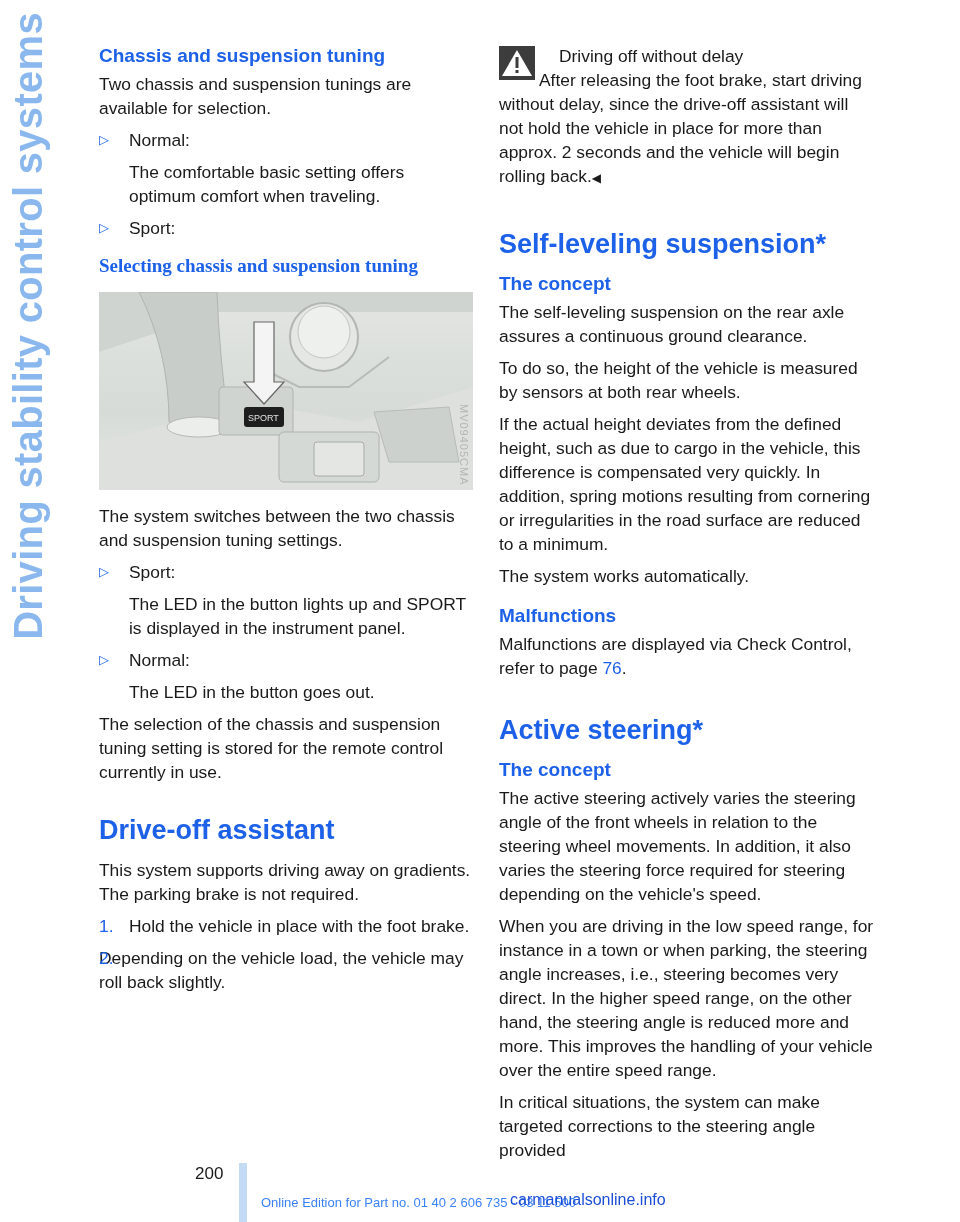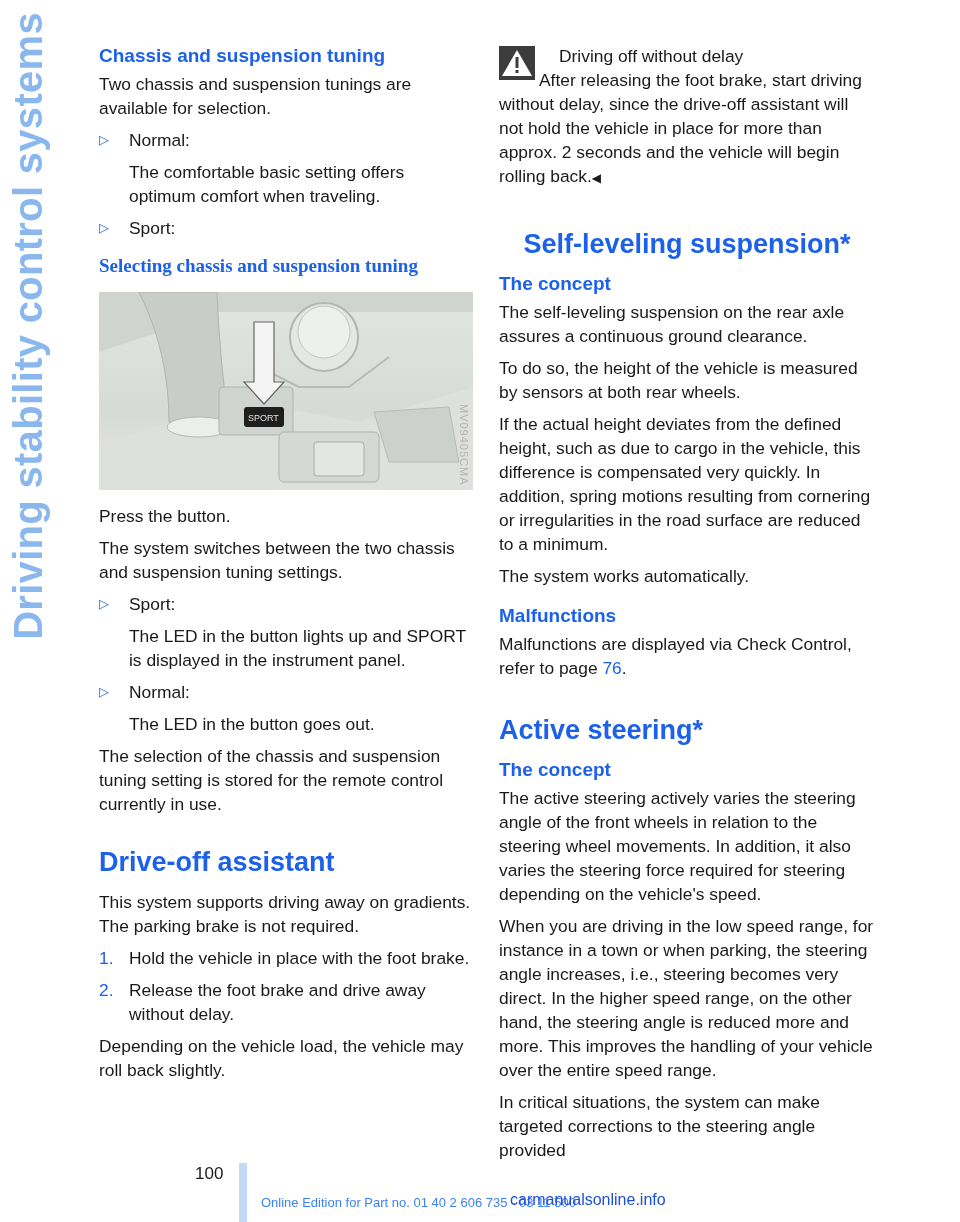--- a/index.html
+++ b/index.html
@@ -82,21 +82,20 @@
       <rect x="145" y="115" width="40" height="20" rx="3" fill="#1e1e1e"></rect>
       <text x="149" y="129" fill="#e0e0e0" font-size="9" font-family="Liberation Sans, sans-serif">SPORT</text>
       <path d="M155 30 L155 90 L145 90 L165 112 L185 90 L175 90 L175 30 Z" fill="#f4f4f4" stroke="#666" stroke-width="1.2"></path>
       <rect x="180" y="140" width="100" height="50" rx="5" fill="#d5d9d5" stroke="#afb3af"></rect>
       <rect x="215" y="150" width="50" height="34" rx="3" fill="#e3e6e3" stroke="#a8aca8"></rect>
       <path d="M275 120 L350 115 L360 170 L290 170 Z" fill="#cdd1cd" stroke="#b8bcb8"></path>
     </svg>
     <span class="fig-code">MV09405CMA</span>
   </div>
 
-  <p>Press the button.</p>
   <p>The system switches between the two chassis and suspension tuning settings.</p>
   <ul class="tri">
     <li>
       <span class="marker">▷</span>
       <span>Sport:</span>
       <span class="sub">The LED in the button lights up and SPORT is displayed in the instrument panel.</span>
     </li>
     <li>
       <span class="marker">▷</span>
       <span>Normal:</span>
@@ -107,52 +106,51 @@
 
   <div class="h2">Drive-off assistant</div>
   <p>This system supports driving away on gradients. The parking brake is not required.</p>
   <ol class="num">
     <li>
       <span class="marker">1.</span>
       <span>Hold the vehicle in place with the foot brake.</span>
     </li>
     <li>
       <span class="marker">2.</span>
-      <span>Release the foot brake and drive away without delay.</span>
     </li>
   </ol>
   <p>Depending on the vehicle load, the vehicle may roll back slightly.</p>
 </div>
 
 <div class="col col-right">
   <div class="warn">
     <div class="warn-icon">
       <svg width="36" height="34" viewBox="0 0 36 34">
         <path d="M18 4 L33 30 L3 30 Z" fill="#ffffff"></path>
         <rect x="16.5" y="11" width="3" height="11" fill="#3c3c3c"></rect>
         <rect x="16.5" y="24" width="3" height="3" fill="#3c3c3c"></rect>
       </svg>
     </div>
     <div class="warn-body">Driving off without delay</div>
   </div>
   <p style="text-indent:40px; margin-bottom:0;"><span>After releasing the foot brake, start driving without delay, since the drive-off assistant will not hold the vehicle in place for more than approx. 2 seconds and the vehicle will begin rolling back.</span><span style="font-size:12px;">◀</span></p>
 
-  <div class="h2" style="margin-top:38px;text-align:center;">Self-leveling suspension*</div>
+  <div class="h2" style="margin-top:38px;">Self-leveling suspension*</div>
   <div class="h3">The concept</div>
   <p>The self-leveling suspension on the rear axle assures a continuous ground clearance.</p>
   <p>To do so, the height of the vehicle is measured by sensors at both rear wheels.</p>
   <p>If the actual height deviates from the defined height, such as due to cargo in the vehicle, this difference is compensated very quickly. In addition, spring motions resulting from cornering or irregularities in the road surface are reduced to a minimum.</p>
   <p>The system works automatically.</p>
 
   <div class="h3" style="margin-top:16px;">Malfunctions</div>
   <p><span>Malfunctions are displayed via Check Control, refer to page </span><span class="blue">76</span><span>.</span></p>
 
   <div class="h2" style="margin-top:34px;">Active steering*</div>
   <div class="h3">The concept</div>
   <p>The active steering actively varies the steering angle of the front wheels in relation to the steering wheel movements. In addition, it also varies the steering force required for steering depending on the vehicle's speed.</p>
   <p>When you are driving in the low speed range, for instance in a town or when parking, the steering angle increases, i.e., steering becomes very direct. In the higher speed range, on the other hand, the steering angle is reduced more and more. This improves the handling of your vehicle over the entire speed range.</p>
   <p>In critical situations, the system can make targeted corrections to the steering angle provided</p>
 </div>
 
-<div class="page-num">100</div>
+<div class="page-num">200</div>
 <div class="footer-bar"></div>
 <div class="footer-text">Online Edition for Part no. 01 40 2 606 735 - 03 11 500</div>
 <div class="watermark">carmanualsonline.info</div>
 
 </body></html>

